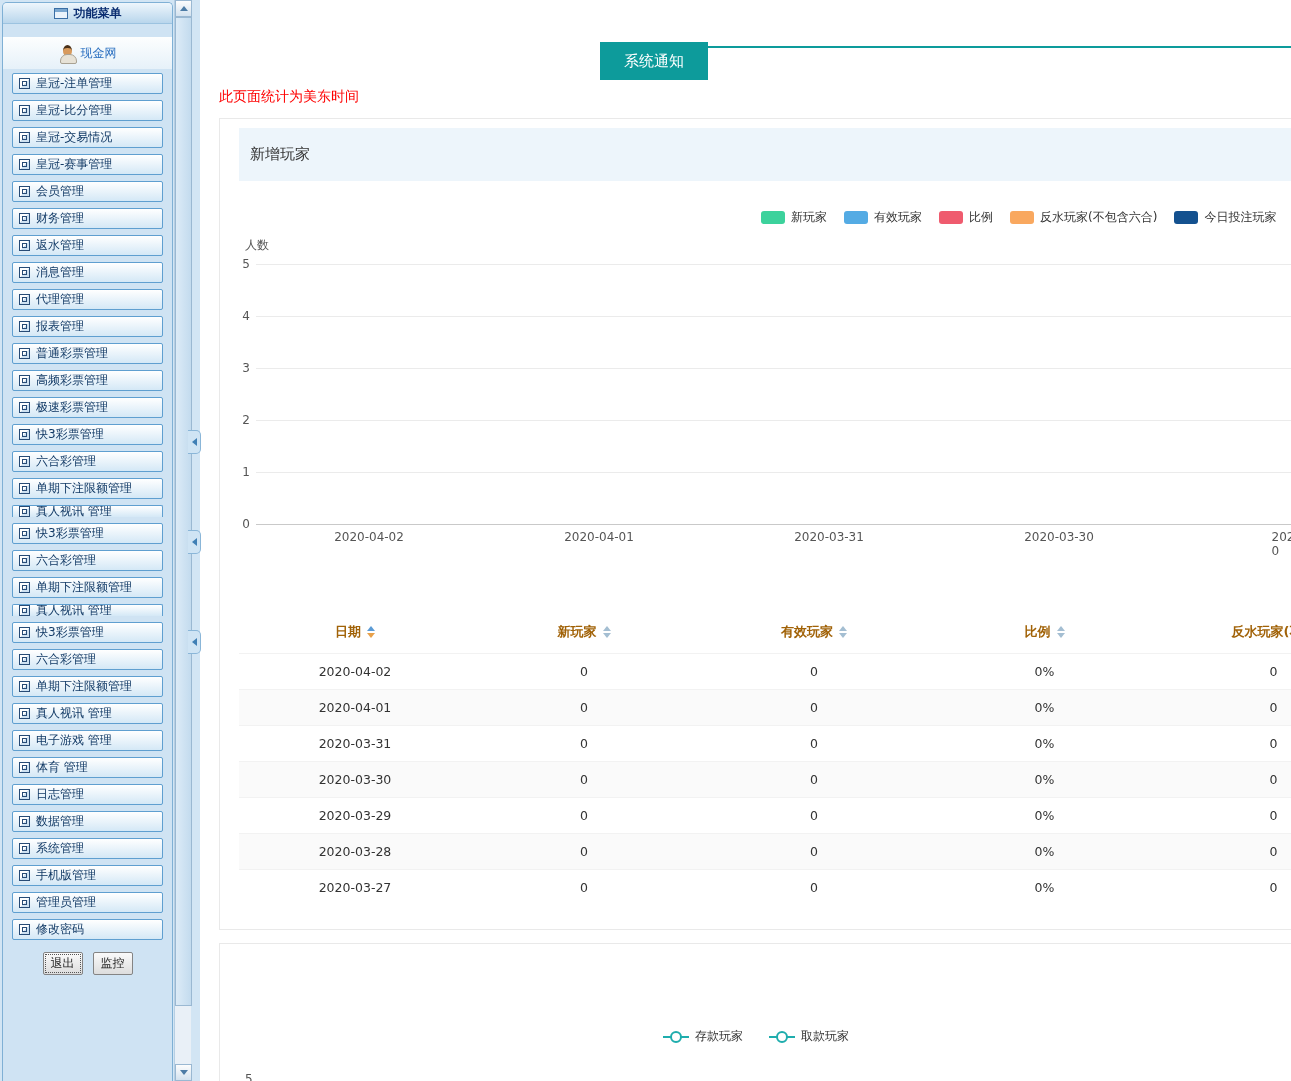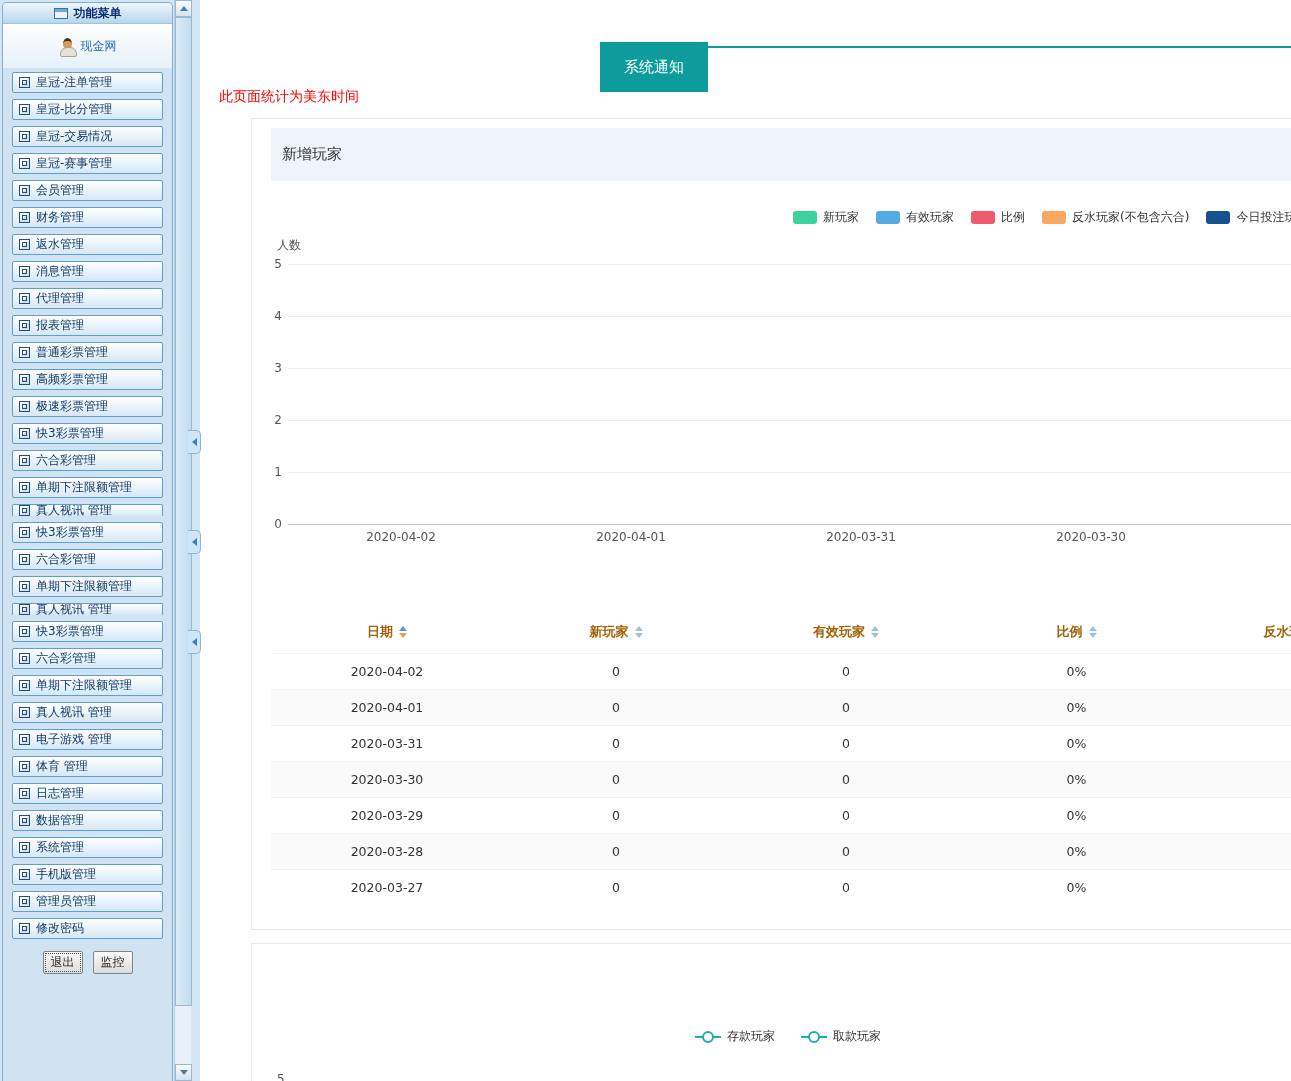--- a/index.html
+++ b/index.html
@@ -5,21 +5,21 @@
   * { box-sizing: border-box; margin: 0; padding: 0; }
   body { font-family: "DejaVu Sans", "Liberation Sans", sans-serif; }
   .screen { position: relative; width: 1291px; height: 1081px; background: #fff; overflow: hidden; font-size: 12px; }
 
   
   .sidebar { position: absolute; left: 0; top: 0; width: 200px; height: 100%; background: #d2e5f4; }
   .sidebar-panel { position: absolute; left: 2px; top: 2px; width: 171px; bottom: 0; border: 1px solid #7fb0d5; border-bottom: none; border-radius: 5px 5px 0 0; background: #cfe3f3; overflow: hidden; }
   .menu-header { height: 21px; display: flex; align-items: center; justify-content: center; gap: 6px; background: linear-gradient(#eef6fc, #b9d6ec); border-bottom: 1px solid #9cc3e0; color: #0a2d70; font-weight: bold; font-size: 12px; }
   .menu-header-icon { width: 14px; height: 11px; border: 1px solid #3a6ea5; background: #eaf3fb; position: relative; }
   .menu-header-icon::before { content: ""; position: absolute; left: 0; right: 0; top: 0; height: 3px; background: #7aa7d0; }
-  .user-row { height: 44px; display: flex; align-items: center; justify-content: center; gap: 5px; background: linear-gradient(#fdfefe, #e6f1f9); color: #2a6fc0; font-size: 12px; }
+  .user-row { height: 32px; display: flex; align-items: center; justify-content: center; gap: 5px; background: linear-gradient(#fdfefe, #e6f1f9); color: #2a6fc0; font-size: 12px; margin-top: 13px; }
   .person-icon { position: relative; width: 17px; height: 17px; }
   .person-icon::before { content: ""; position: absolute; left: 4px; top: 0; width: 9px; height: 9px; border-radius: 50%; background: #d89a5c; border-top: 3px solid #4a3018; }
   .person-icon::after { content: ""; position: absolute; left: 1px; top: 9px; width: 15px; height: 8px; border-radius: 7px 7px 2px 2px; background: #e7e2d6; border: 1px solid #a9a293; }
   .menu-list { display: flex; flex-direction: column; gap: 6px; padding: 4px 0 0; }
   .menu-item { height: 21px; margin: 0 9px; border: 1px solid #5f9fd0; border-radius: 2px; background: linear-gradient(#ffffff, #d4e8f6); display: flex; align-items: center; gap: 6px; padding-left: 6px; color: #123a66; font-size: 12px; cursor: pointer; flex: none; }
   .menu-item.clipped { height: 12px; overflow: hidden; border-bottom: none; border-radius: 2px 2px 0 0; }
   .item-icon { width: 11px; height: 11px; border: 1px solid #274b76; background: linear-gradient(135deg, #ffffff 0 50%, #cfe2f2 50% 100%); position: relative; flex: none; }
   .item-icon::after { content: ""; position: absolute; inset: 2px; border: 1px solid #274b76; }
   .sidebar-buttons { display: flex; justify-content: center; gap: 10px; margin-top: 12px; }
   .sb-button { font-family: inherit; font-size: 12px; color: #222; padding: 2px 7px; background: linear-gradient(#fafafa, #dddddd); border: 1px solid #848484; border-radius: 2px; cursor: pointer; }
@@ -32,24 +32,24 @@
   .sb-arrow-btn.down { bottom: 0; }
   .scroll-thumb { position: absolute; left: 0; top: 17px; width: 17px; height: calc(100% - 34px - 58px); background: linear-gradient(90deg, #dcebf7, #c3dbee); border: 1px solid #9ab8d2; cursor: pointer; }
   .tri-up { width: 0; height: 0; border-left: 4px solid transparent; border-right: 4px solid transparent; border-bottom: 5px solid #4d7ca6; }
   .tri-down { width: 0; height: 0; border-left: 4px solid transparent; border-right: 4px solid transparent; border-top: 5px solid #4d7ca6; }
   .collapse-handle { position: absolute; left: 188px; width: 13px; height: 24px; background: #cfe4f4; border: 1px solid #8ab6d8; border-left: none; border-radius: 0 5px 5px 0; display: flex; align-items: center; justify-content: center; cursor: pointer; z-index: 5; }
   .tri-left { width: 0; height: 0; border-top: 4px solid transparent; border-bottom: 4px solid transparent; border-right: 5px solid #3f7fb5; }
 
   
   .main { position: absolute; left: 200px; top: 0; right: 0; height: 100%; background: #fff; overflow: hidden; }
   .tab-line { position: absolute; left: 400px; right: 0; top: 46px; height: 2px; background: #0d9b9b; }
-  .top-tab { position: absolute; left: 400px; top: 42px; width: 108px; height: 50px; background: #0d9b9b; color: #fff; font-size: 15px; display: flex; align-items: center; justify-content: center; cursor: pointer; }
+  .top-tab { position: absolute; left: 400px; top: 42px; width: 108px; height: 38px; background: #0d9b9b; color: #fff; font-size: 15px; display: flex; align-items: center; justify-content: center; cursor: pointer; }
   .notice { position: absolute; left: 19px; top: 88px; color: #fe0000; font-size: 14px; }
 
-  .panel { position: absolute; left: 19px; right: 0; border: 1px solid #e9e9e9; border-right: none; background: #fff; overflow: hidden; margin-left: 32px; }
+  .panel { position: absolute; left: 19px; right: 0; border: 1px solid #e9e9e9; border-right: none; background: #fff; overflow: hidden; }
   .panel-1 { top: 118px; height: 812px; }
   .panel-2 { top: 943px; height: 139px; border-bottom: none; }
   .panel-header { position: absolute; left: 19px; right: 0; height: 53px; background: #edf5fb; display: flex; align-items: center; padding-left: 11px; font-size: 15px; color: #333; }
   .panel-1 .panel-header { top: 9px; }
   .panel-2 .panel-header { top: 7px; height: 48px; }
 
   .chart-legend { position: absolute; top: 90px; left: 541px; display: flex; gap: 17px; white-space: nowrap; }
   .legend-item { display: inline-flex; align-items: center; gap: 6px; font-size: 12px; color: #333; cursor: pointer; }
   .swatch { width: 24px; height: 13px; border-radius: 3px; display: inline-block; }
   .y-axis-label { position: absolute; left: 25px; top: 118px; font-size: 12px; color: #555; }

